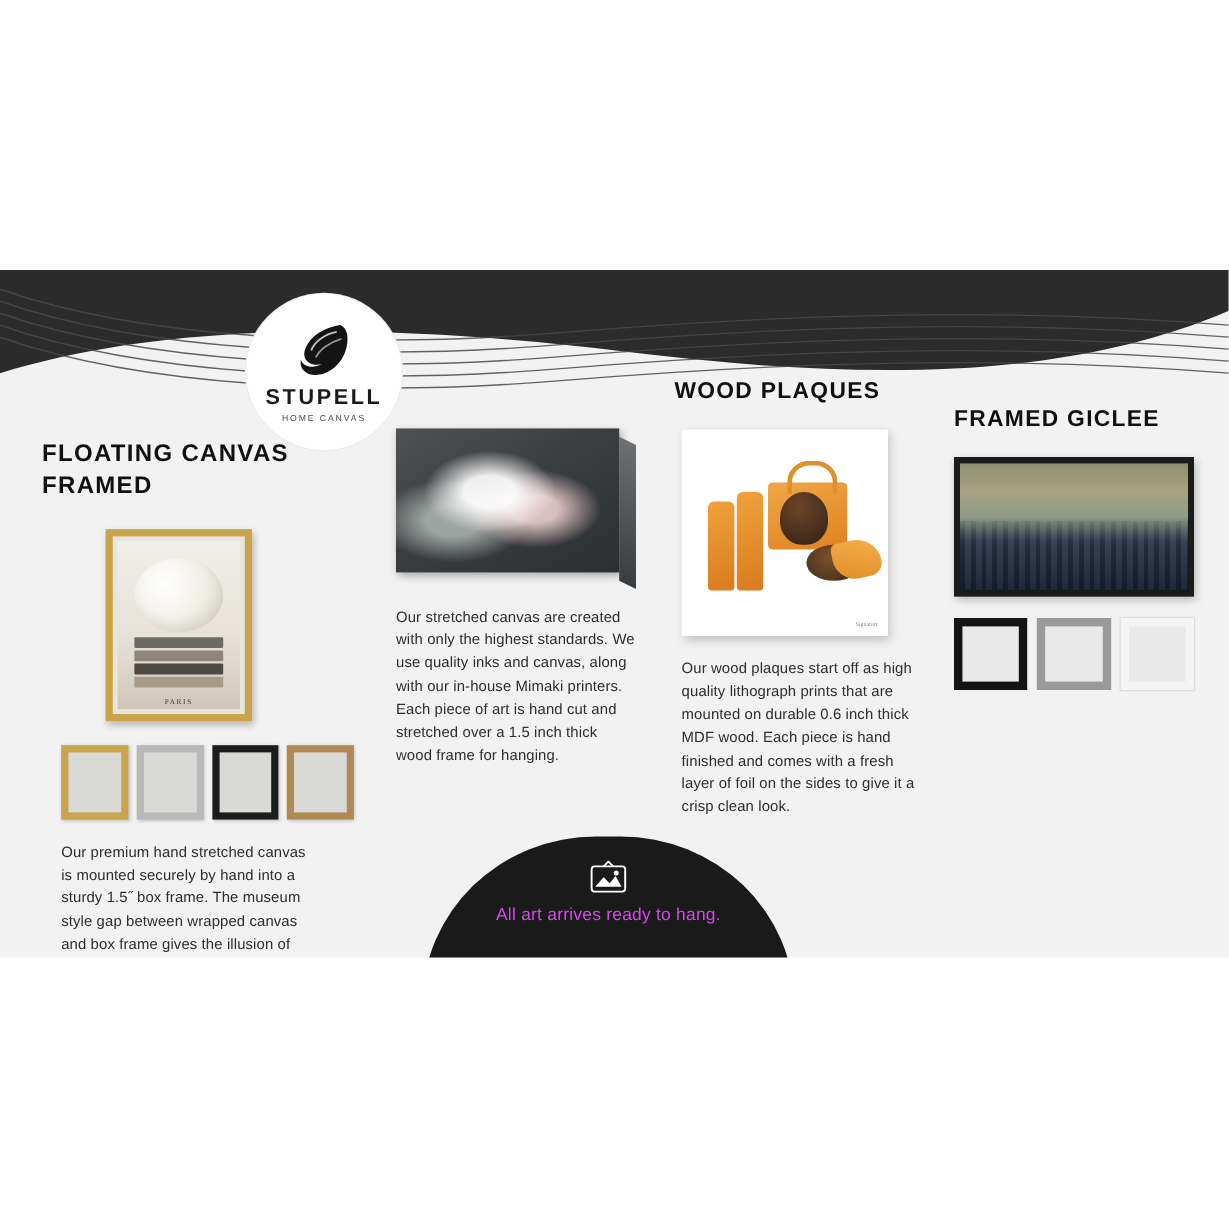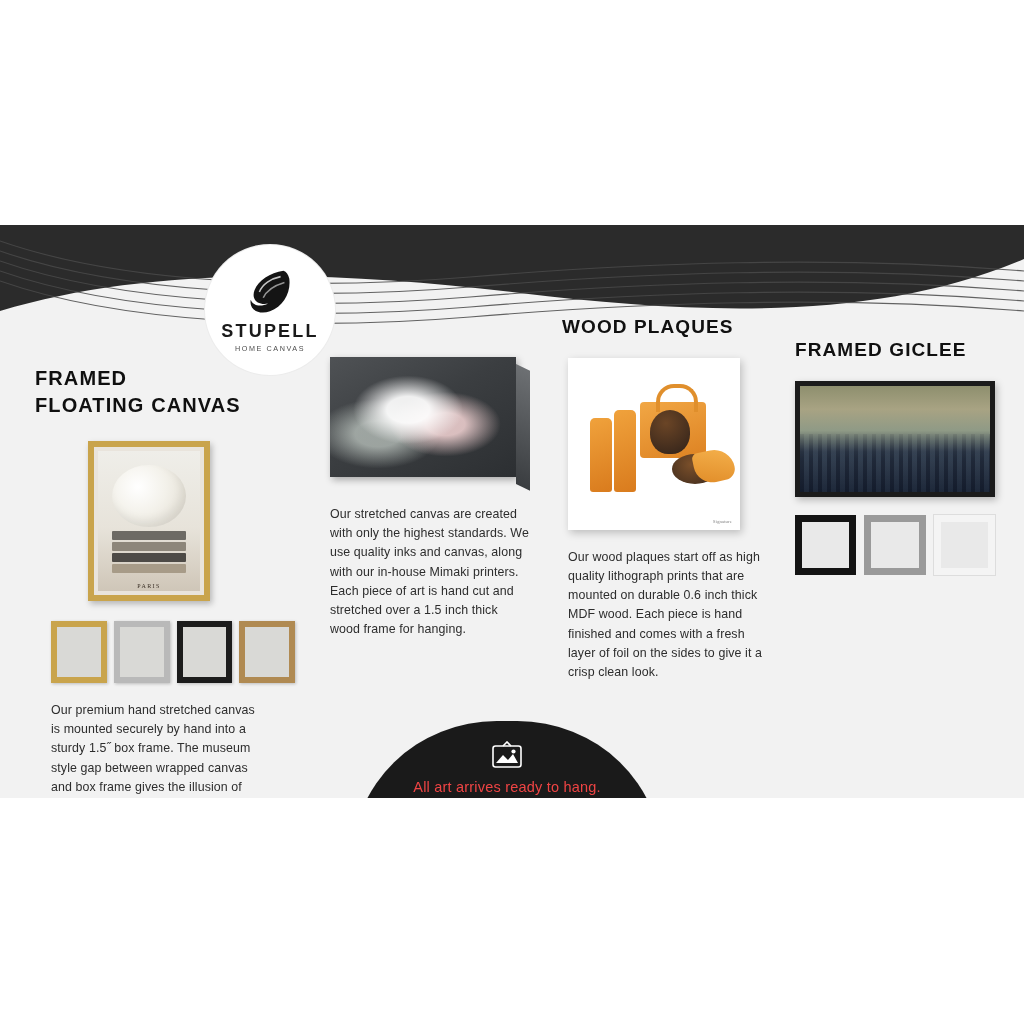--- a/index.html
+++ b/index.html
@@ -293,26 +293,26 @@
   }
   .frame-chip.black { border: 7px solid #141414; }
   .frame-chip.gray  { border: 7px solid #9a9a9a; }
   .frame-chip.white { border: 7px solid #f4f4f4; box-shadow: 0 0 0 1px #ddd; }
   #col-4 .col-body { margin-top: 18px; width: 196px; }
 
   
   #ready-badge {
     position: absolute;
     left: 352px;
-    top: 496px;
+    top: 472px;
     width: 310px;
     height: 140px;
     background: #1a1a1a;
     border-radius: 155px 155px 0 0 / 150px 150px 0 0;
-    color: #ef4444;
+    color: #d946ef;
     display: flex;
     flex-direction: column;
     align-items: center;
     justify-content: flex-start;
     padding-top: 20px;
     box-sizing: border-box;
   }
   #ready-badge .badge-icon {
     width: 34px;
     height: 30px;
@@ -346,22 +346,22 @@
       <path d="M44 4 C30 6 18 14 14 24 C10 34 18 40 28 38 C20 42 12 40 10 34 C8 44 18 50 30 46 C44 41 52 26 50 12 C49 8 47 5 44 4 Z" fill="#141414"></path>
       <path d="M41 10 C31 12 22 18 19 26" stroke="#ffffff" stroke-width="1.6" fill="none" opacity=".75"></path>
       <path d="M45 16 C35 19 26 25 23 32" stroke="#ffffff" stroke-width="1.6" fill="none" opacity=".55"></path>
     </svg>
     <div class="logo-name">STUPELL</div>
     <div class="logo-sub">HOME CANVAS</div>
   </div>
 
   <div class="col" id="col-1">
     <div class="col-title">
+      <div>FLOATING CANVAS</div>
       <div>FRAMED</div>
-      <div>FLOATING CANVAS</div>
     </div>
 
     <div class="art1-wrap">
       <div class="art1-frame">
         <div class="art1-inner">
           <div class="art1-bouquet"></div>
           <div class="art1-books">
             <i style="background:#6d6a64"></i>
             <i style="background:#8d867a"></i>
             <i style="background:#4d4a46"></i>

